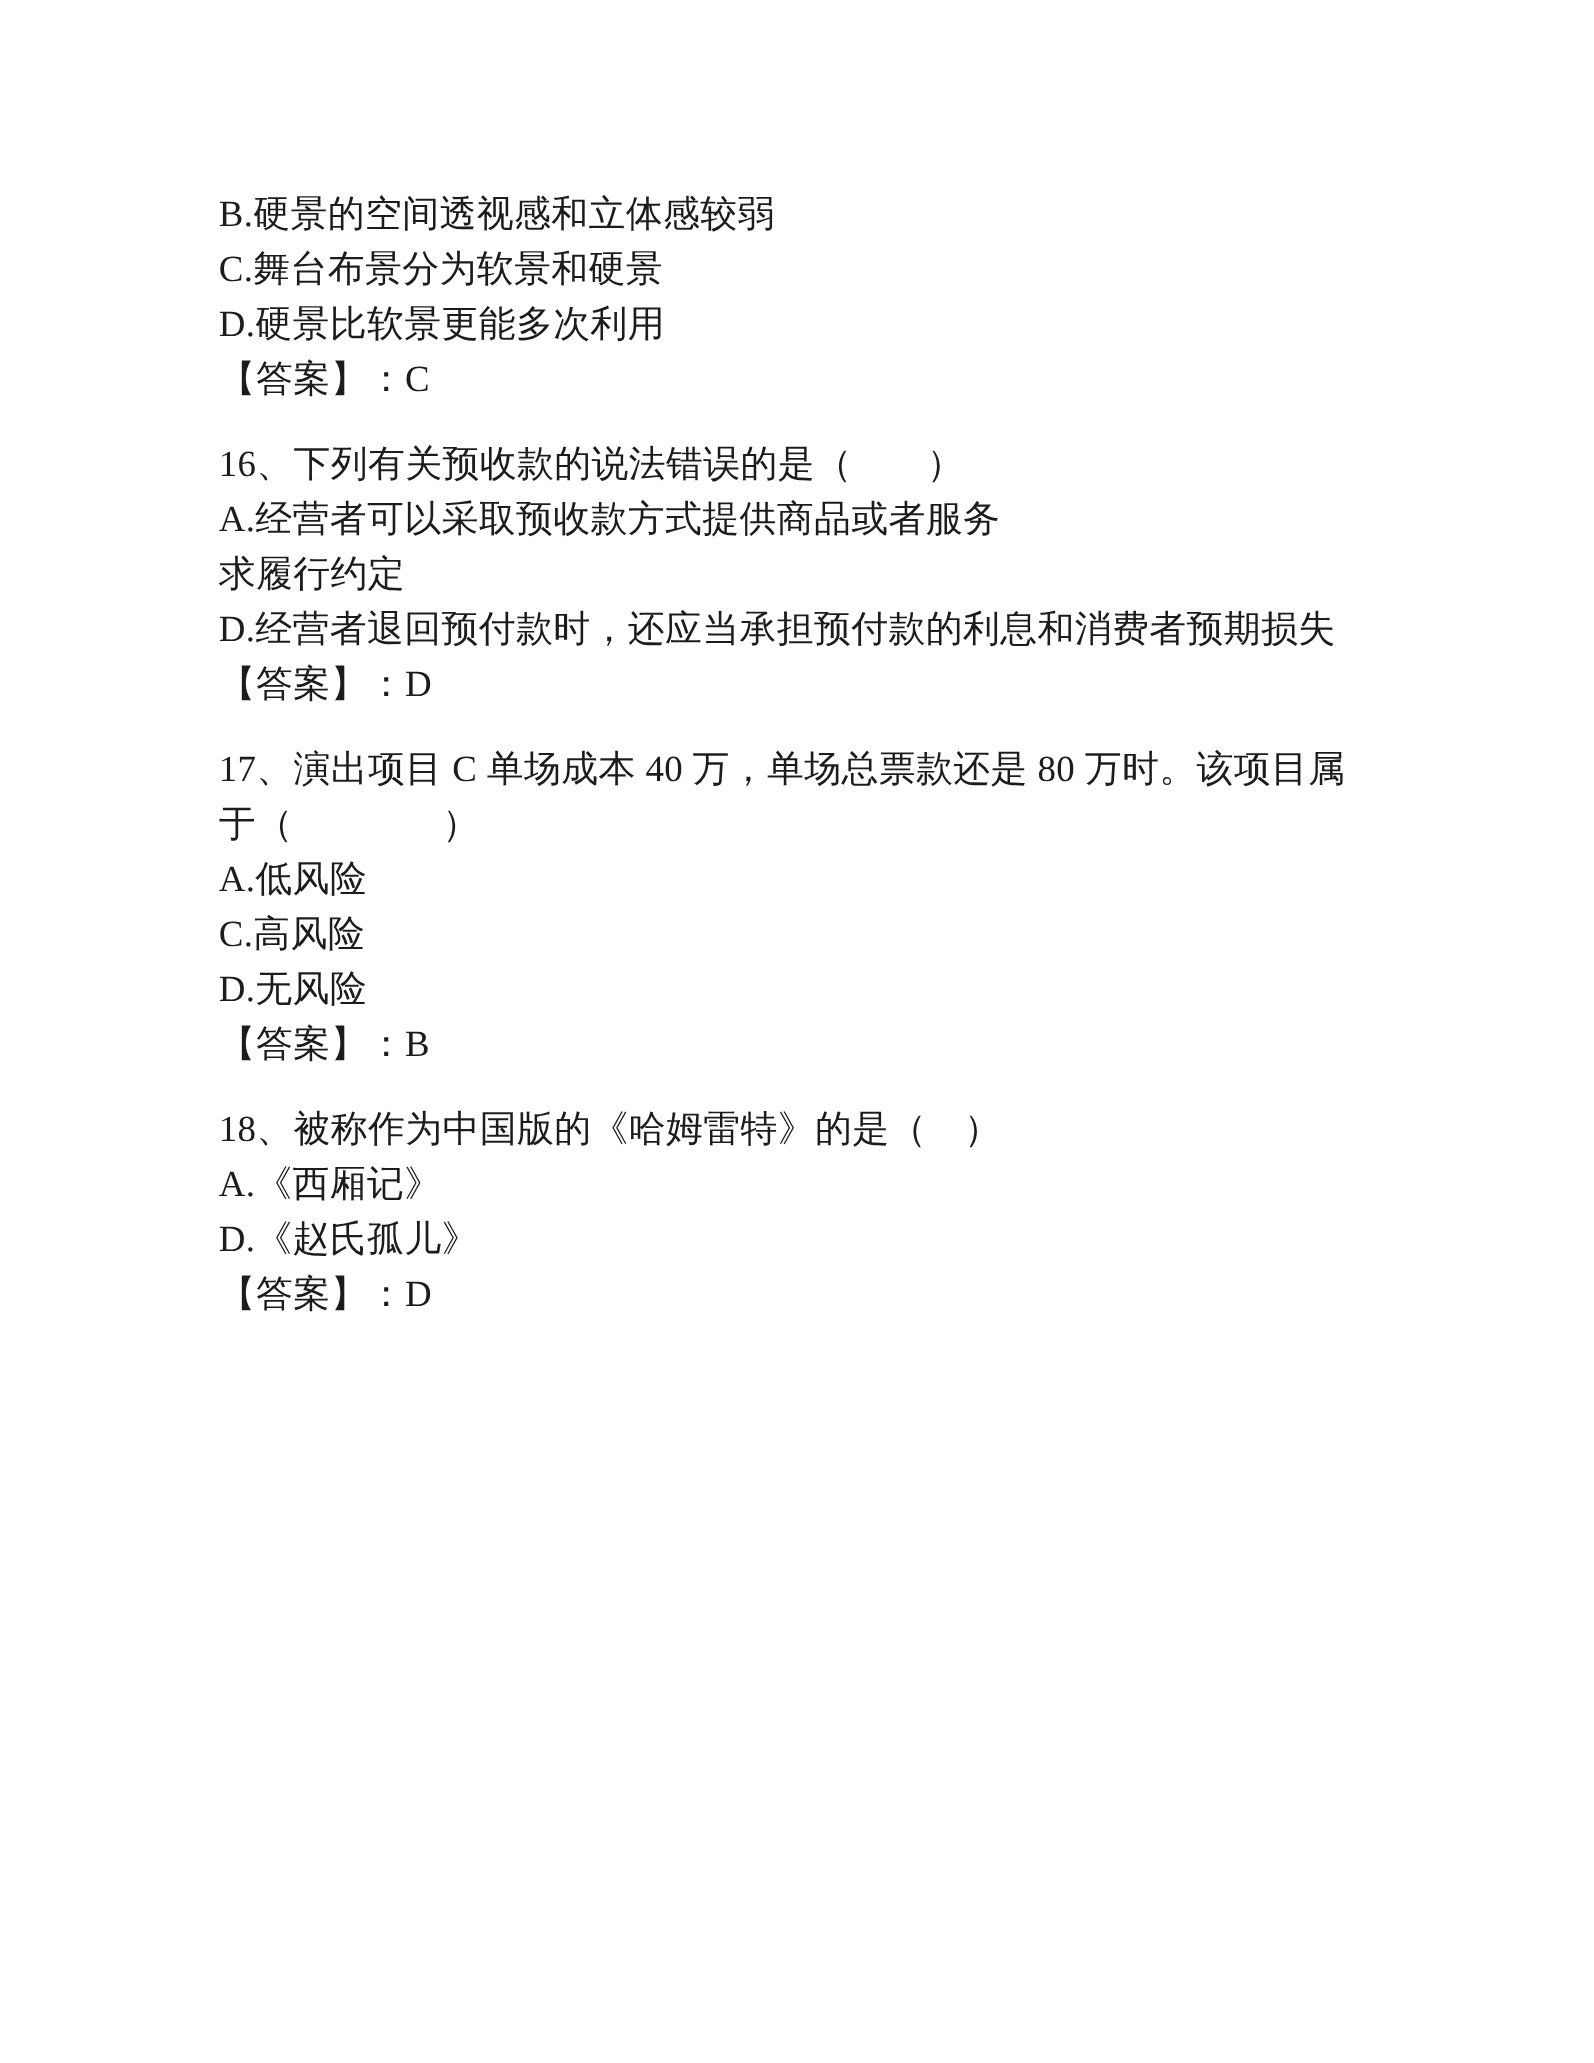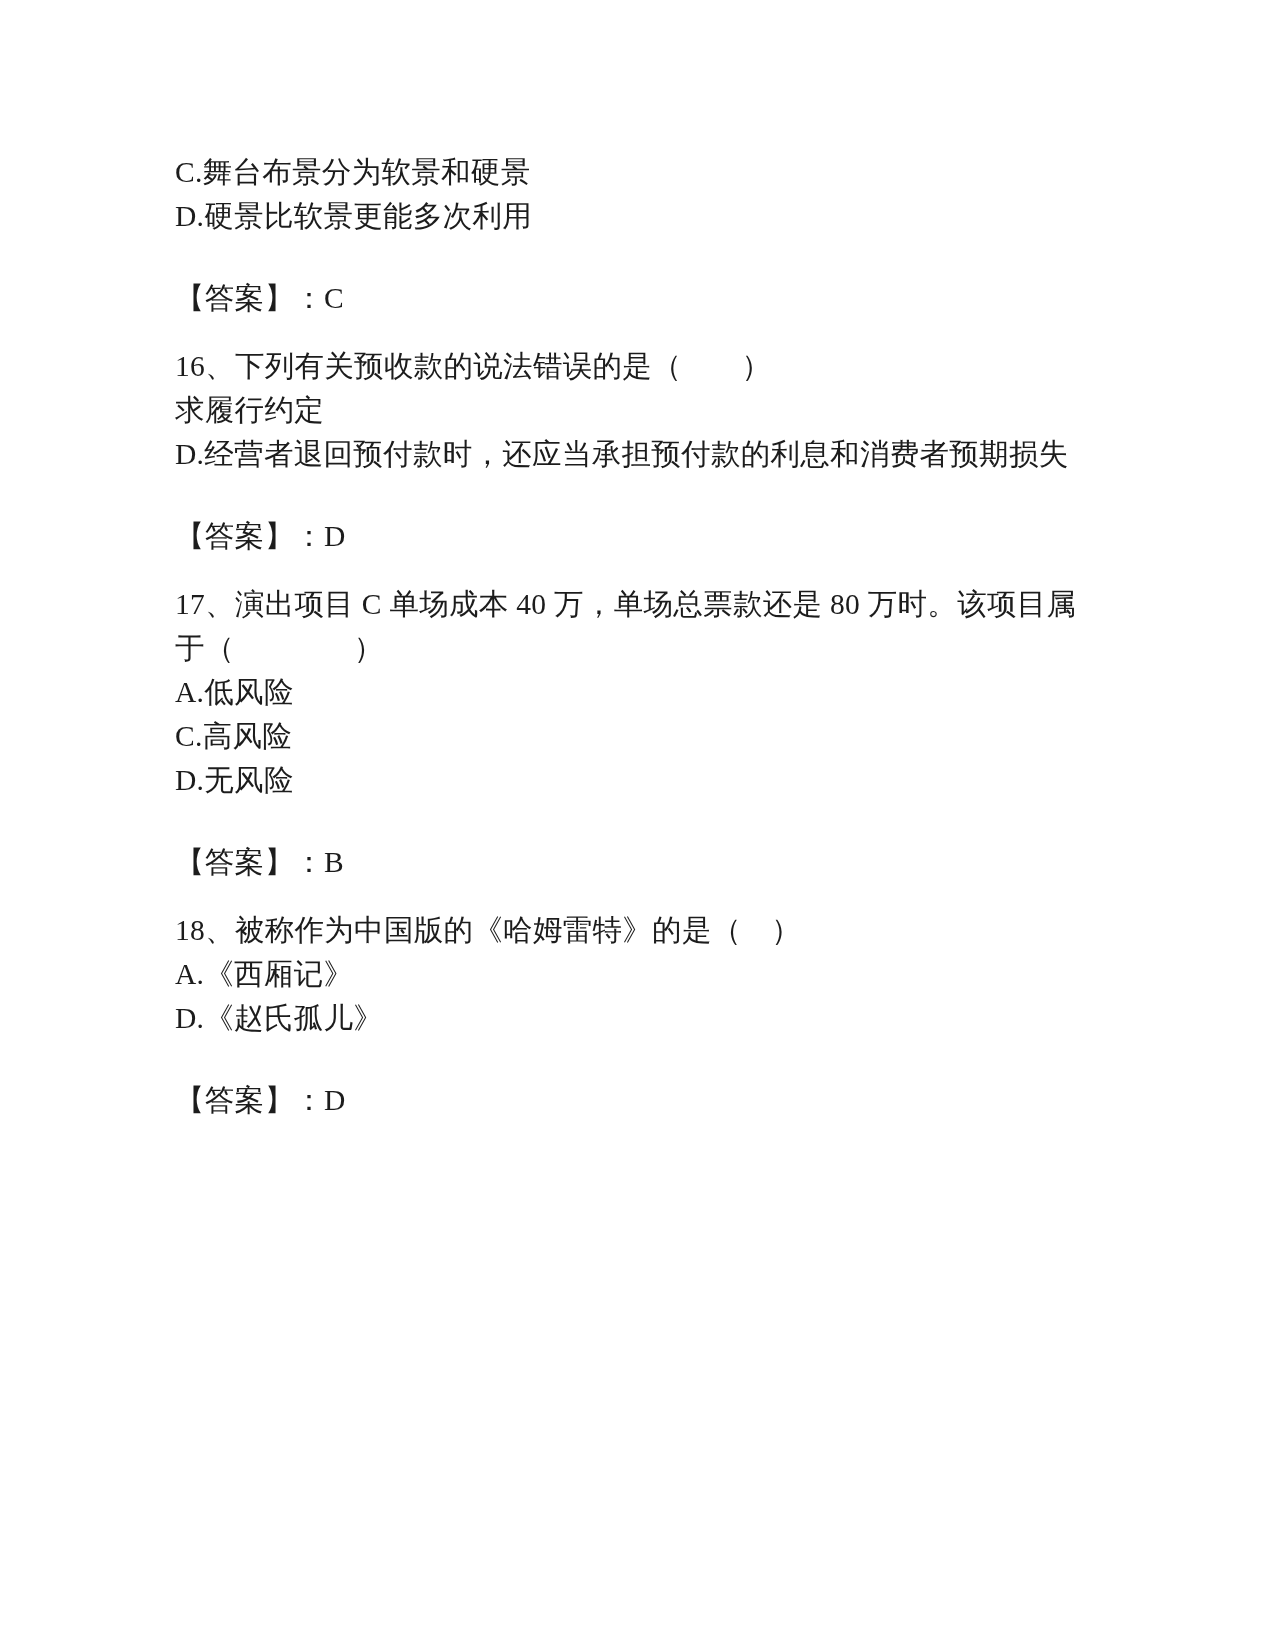--- a/index.html
+++ b/index.html
@@ -26,36 +26,37 @@
   .question-block {
     margin: 0;
   }
   .line {
     line-height: 44px;
     min-height: 44px;
     white-space: pre;
     letter-spacing: 0.3px;
   }
   .answer {
-    margin-top: 38px;
     margin-bottom: 24px;
   }
 </style>
 </head>
 <body>
 
 <div class="page">
   <div class="content">
       <div class="question-block">
+        <div class="line option">B.硬景的空间透视感和立体感较弱</div>
         <div class="line option">C.舞台布景分为软景和硬景</div>
         <div class="line option">D.硬景比软景更能多次利用</div>
         <div class="line answer"><span>【答案】：</span><span>C</span></div>
       </div>
       <div class="question-block">
         <div class="line stem">16、下列有关预收款的说法错误的是（　　）</div>
+        <div class="line option">A.经营者可以采取预收款方式提供商品或者服务</div>
         <div class="line option">求履行约定</div>
         <div class="line option">D.经营者退回预付款时，还应当承担预付款的利息和消费者预期损失</div>
         <div class="line answer"><span>【答案】：</span><span>D</span></div>
       </div>
       <div class="question-block">
         <div class="line stem">17、演出项目 C 单场成本 40 万，单场总票款还是 80 万时。该项目属</div>
         <div class="line stem">于（　　　　）</div>
         <div class="line option">A.低风险</div>
         <div class="line option">C.高风险</div>
         <div class="line option">D.无风险</div>

